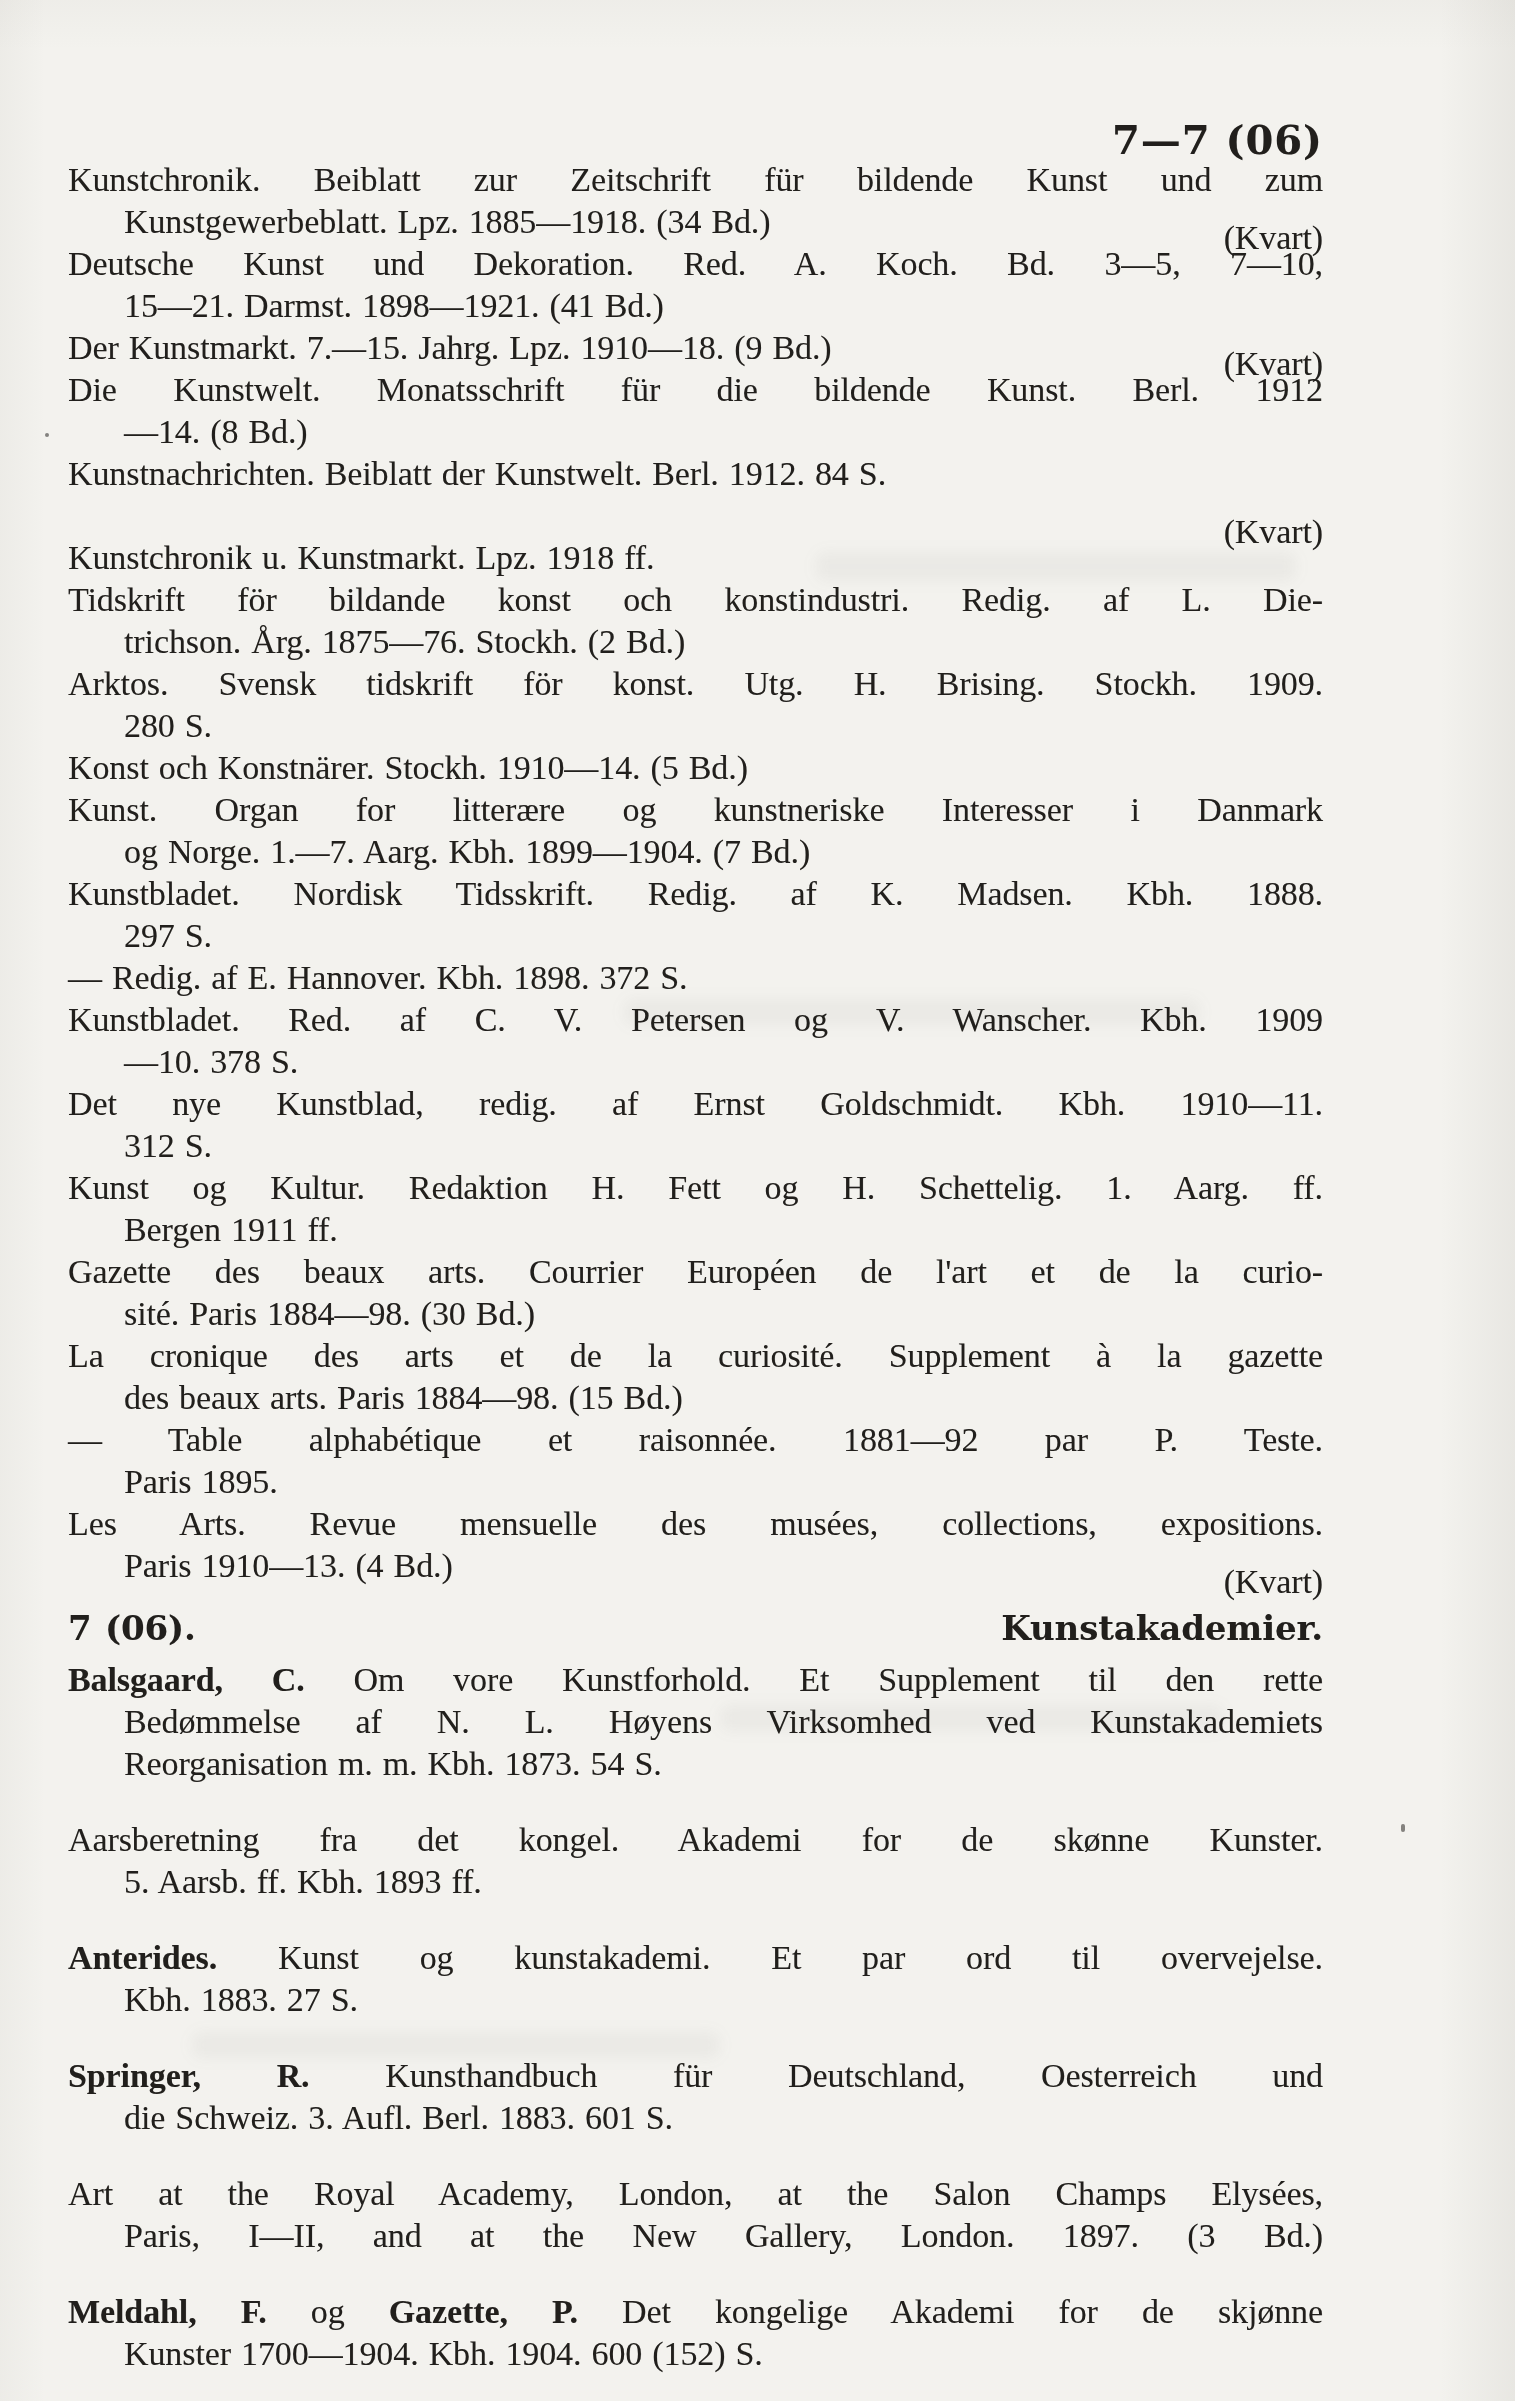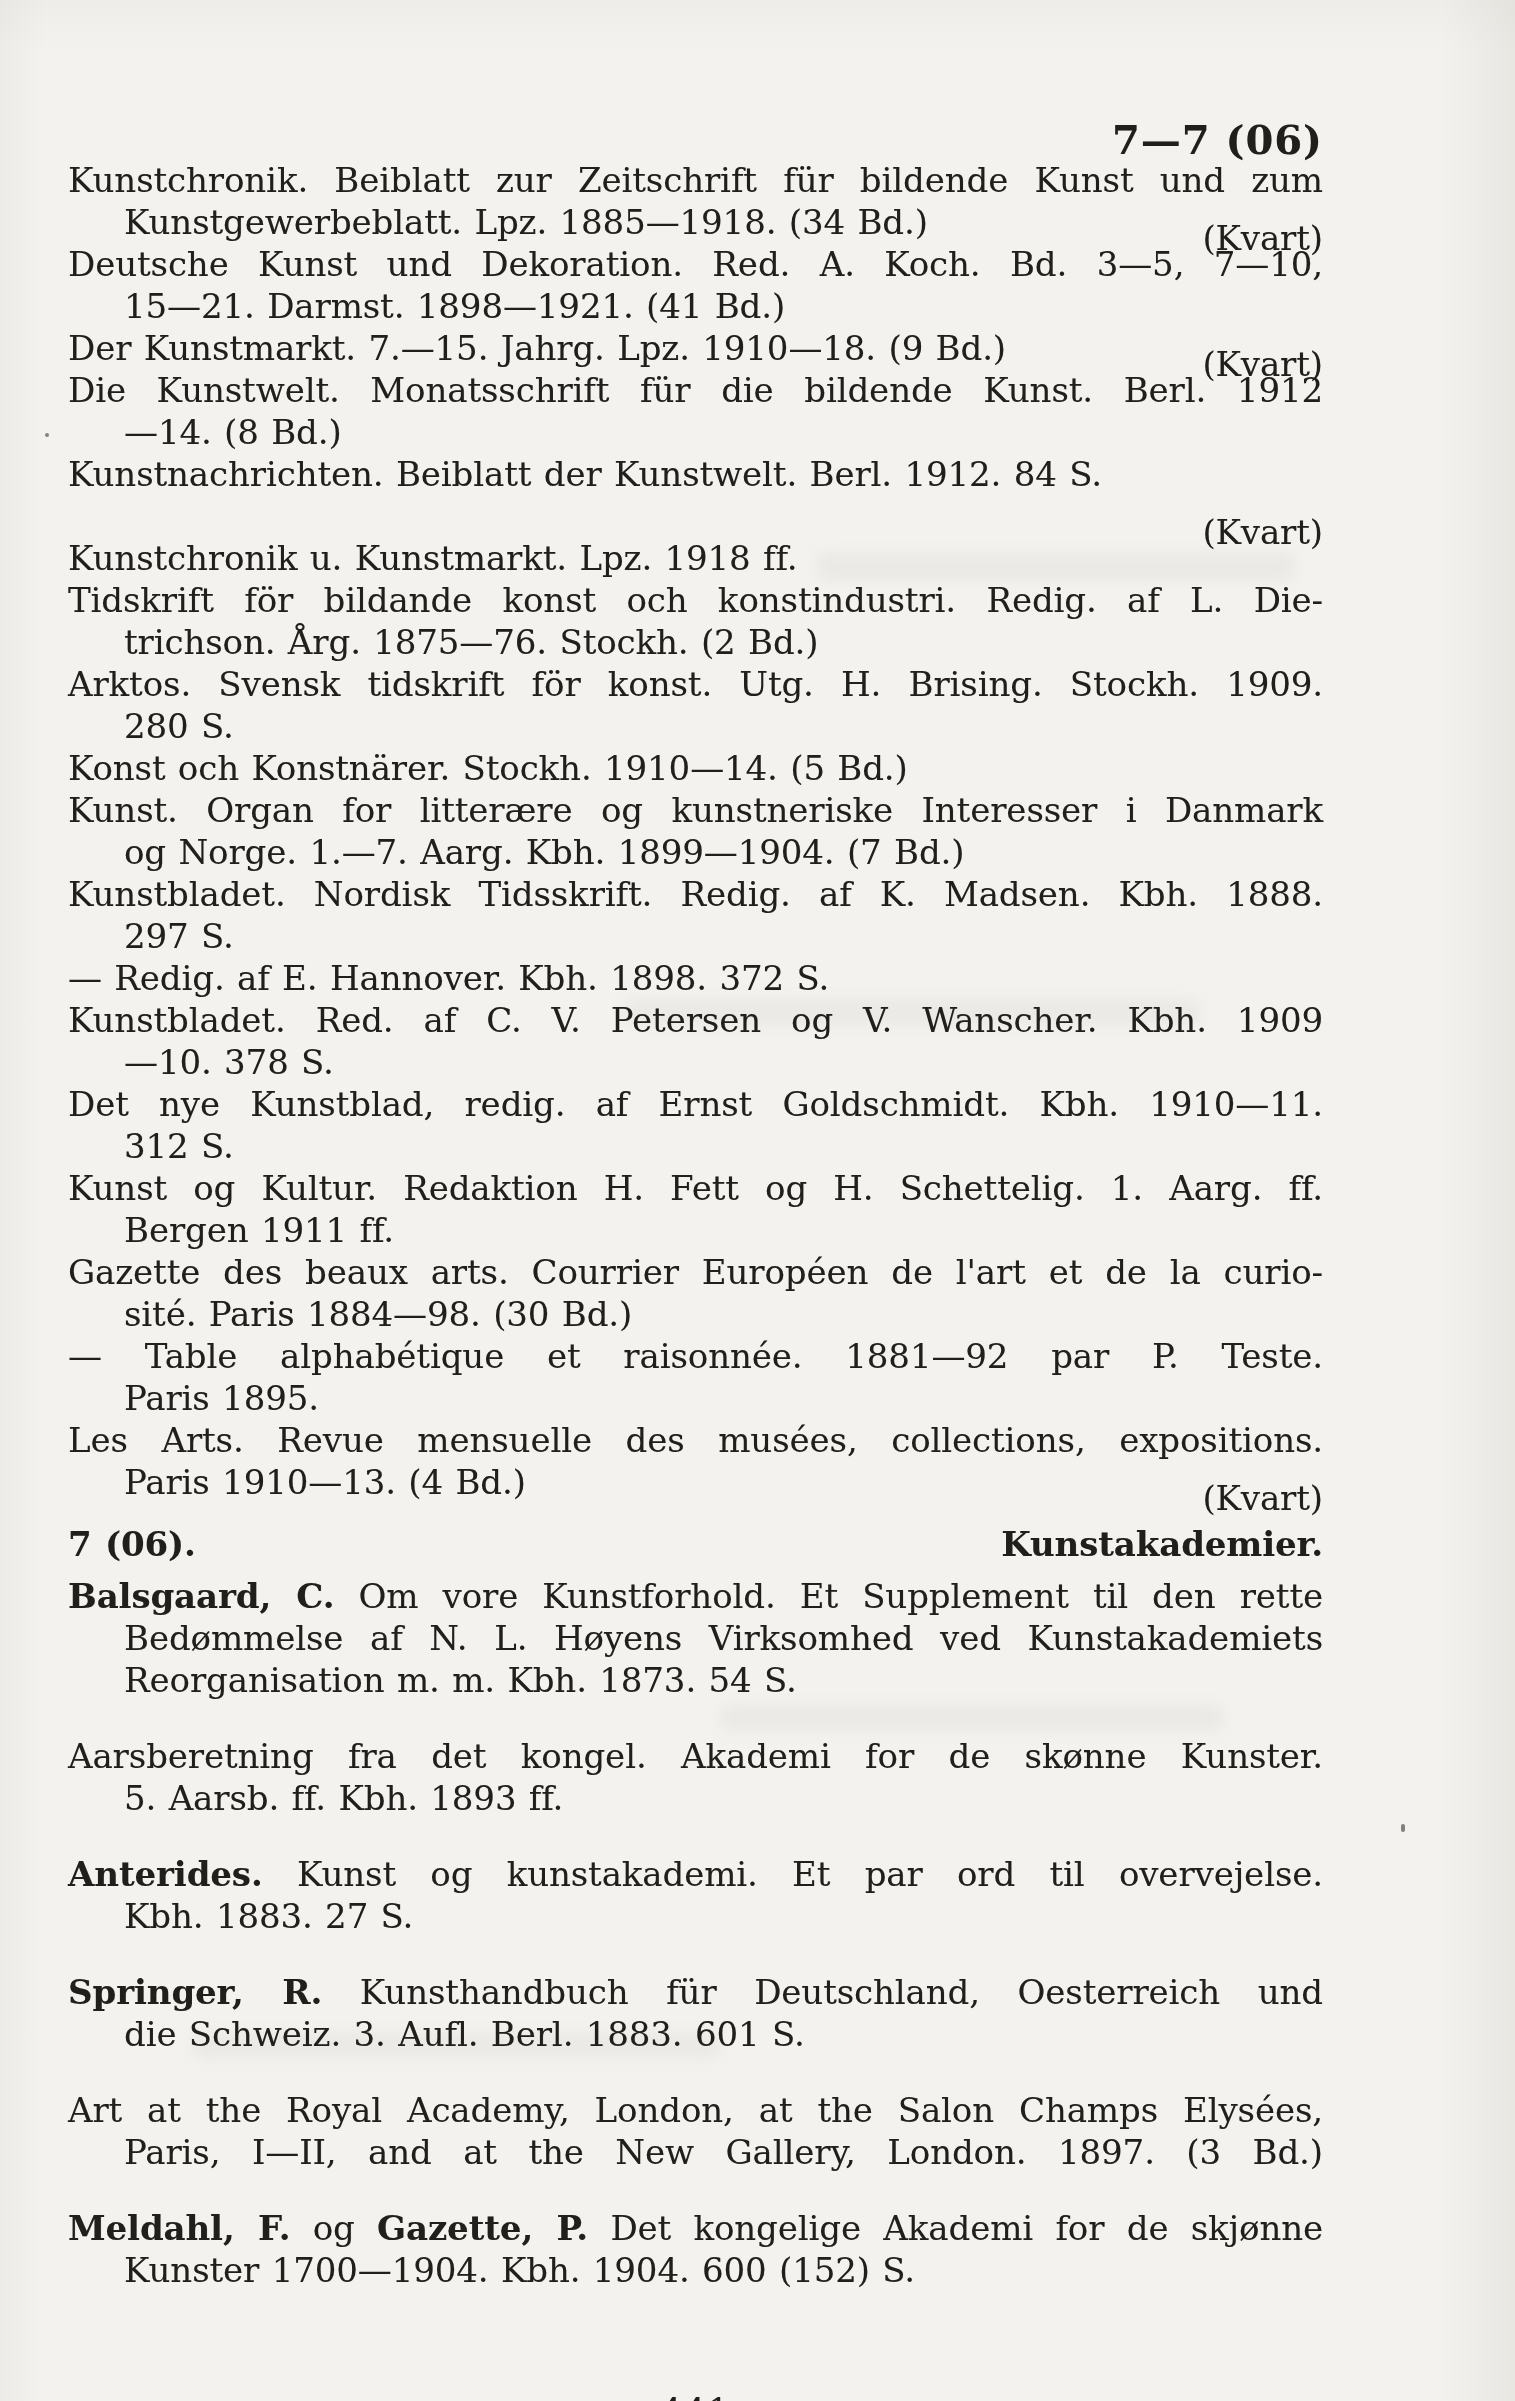--- a/index.html
+++ b/index.html
@@ -38,21 +38,21 @@
     top: 159px;
     left: 68px;
     width: 1255px;
     font-size: 34px;
     line-height: 42px;
     letter-spacing: -0.1px;
     word-spacing: 0.05em;
     text-shadow: 0.2px 0.4px 0.4px rgba(40,38,34,0.28);
   }
   .entry { position: relative; }
-  .line { position: relative; min-height: 42px; }
+  .line { position: relative; min-height: 42px; font-family: Liberation Serif, serif; }
   .line.indent { padding-left: 56px; }
   .line.justify { text-align: justify; text-align-last: justify; }
   .right-note { position: absolute; right: 0; top: 16px; }
   .section-heading {
     display: flex;
     justify-content: space-between;
     font-weight: bold;
     margin-top: 20px;
     margin-bottom: 10px;
     line-height: 42px;
@@ -151,20 +151,24 @@
         </div>
         <div class="entry">
           <div class="line justify">Kunst og Kultur. Redaktion H. Fett og H. Schettelig. 1. Aarg. ff.</div>
           <div class="line indent">Bergen 1911 ff.</div>
         </div>
         <div class="entry">
           <div class="line justify">Gazette des beaux arts. Courrier Européen de l'art et de la curio-</div>
           <div class="line indent">sité. Paris 1884—98. (30 Bd.)</div>
         </div>
         <div class="entry">
+          <div class="line justify">La cronique des arts et de la curiosité. Supplement à la gazette</div>
+          <div class="line indent">des beaux arts. Paris 1884—98. (15 Bd.)</div>
+        </div>
+        <div class="entry">
           <div class="line justify">— Table alphabétique et raisonnée. 1881—92 par P. Teste.</div>
           <div class="line indent">Paris 1895.</div>
         </div>
         <div class="entry">
           <div class="line justify">Les Arts. Revue mensuelle des musées, collections, expositions.</div>
           <div class="line indent">Paris 1910—13. (4 Bd.)<span class="right-note">(Kvart)</span></div>
         </div>
       </div>
 
     <div class="section-heading">

